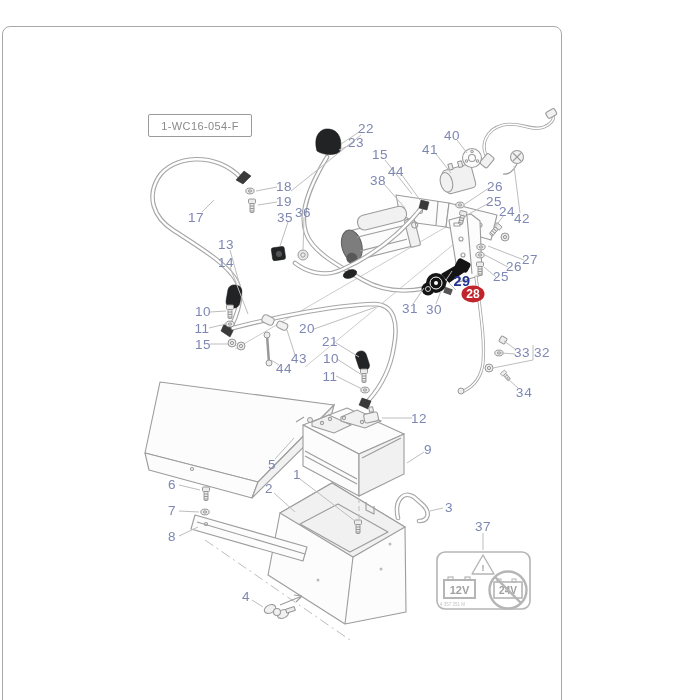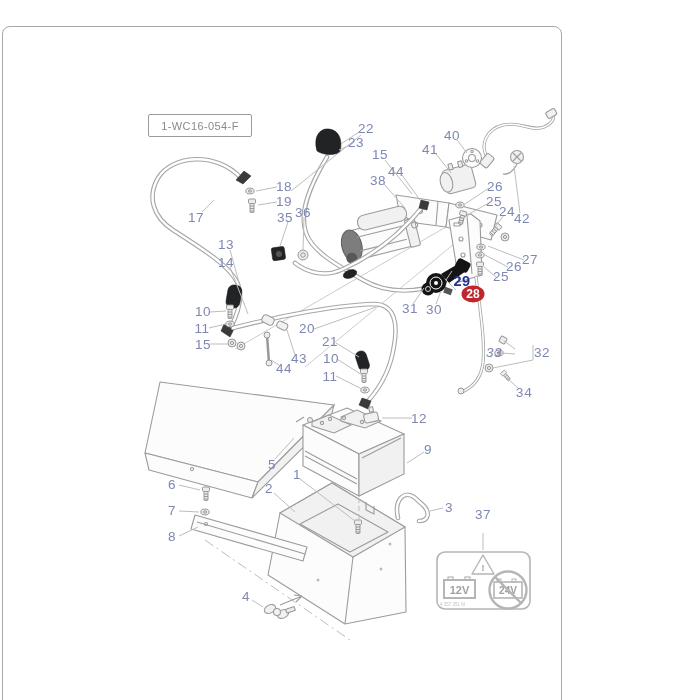--- a/index.html
+++ b/index.html
@@ -372,28 +372,28 @@
       <div class="callout" style="left: 307px; top: 304px;">20</div>
       <div class="callout" style="left: 330px; top: 317px;">21</div>
       <div class="callout" style="left: 299px; top: 334px;">43</div>
       <div class="callout" style="left: 284px; top: 344px;">44</div>
       <div class="callout" style="left: 331px; top: 334px;">10</div>
       <div class="callout" style="left: 330px; top: 352px;">11</div>
       <div class="callout" style="left: 410px; top: 284px;">31</div>
       <div class="callout" style="left: 434px; top: 285px;">30</div>
       <div class="callout highlight" style="left: 462px; top: 257px;">29</div>
       <div class="callout red-circle" style="left: 473px; top: 270px;">28</div>
-      <div class="callout" style="left: 494px; top: 328px; font-style: italic;">33</div>
+      <div class="callout" style="left: 522px; top: 328px;">33</div>
       <div class="callout" style="left: 542px; top: 328px;">32</div>
       <div class="callout" style="left: 524px; top: 369px; font-family: Liberation Mono, monospace;">34</div>
       <div class="callout" style="left: 419px; top: 394px;">12</div>
       <div class="callout" style="left: 428px; top: 425px;">9</div>
       <div class="callout" style="left: 272px; top: 440px;">5</div>
       <div class="callout" style="left: 297px; top: 450px;">1</div>
       <div class="callout" style="left: 269px; top: 464px;">2</div>
       <div class="callout" style="left: 449px; top: 483px;">3</div>
       <div class="callout" style="left: 172px; top: 460px;">6</div>
       <div class="callout" style="left: 172px; top: 486px;">7</div>
       <div class="callout" style="left: 172px; top: 512px;">8</div>
       <div class="callout" style="left: 246px; top: 572px;">4</div>
-      <div class="callout" style="left: 483px; top: 490px;">37</div>
+      <div class="callout" style="left: 483px; top: 502px;">37</div>
     </div>
 </div>
 
 </body></html>

